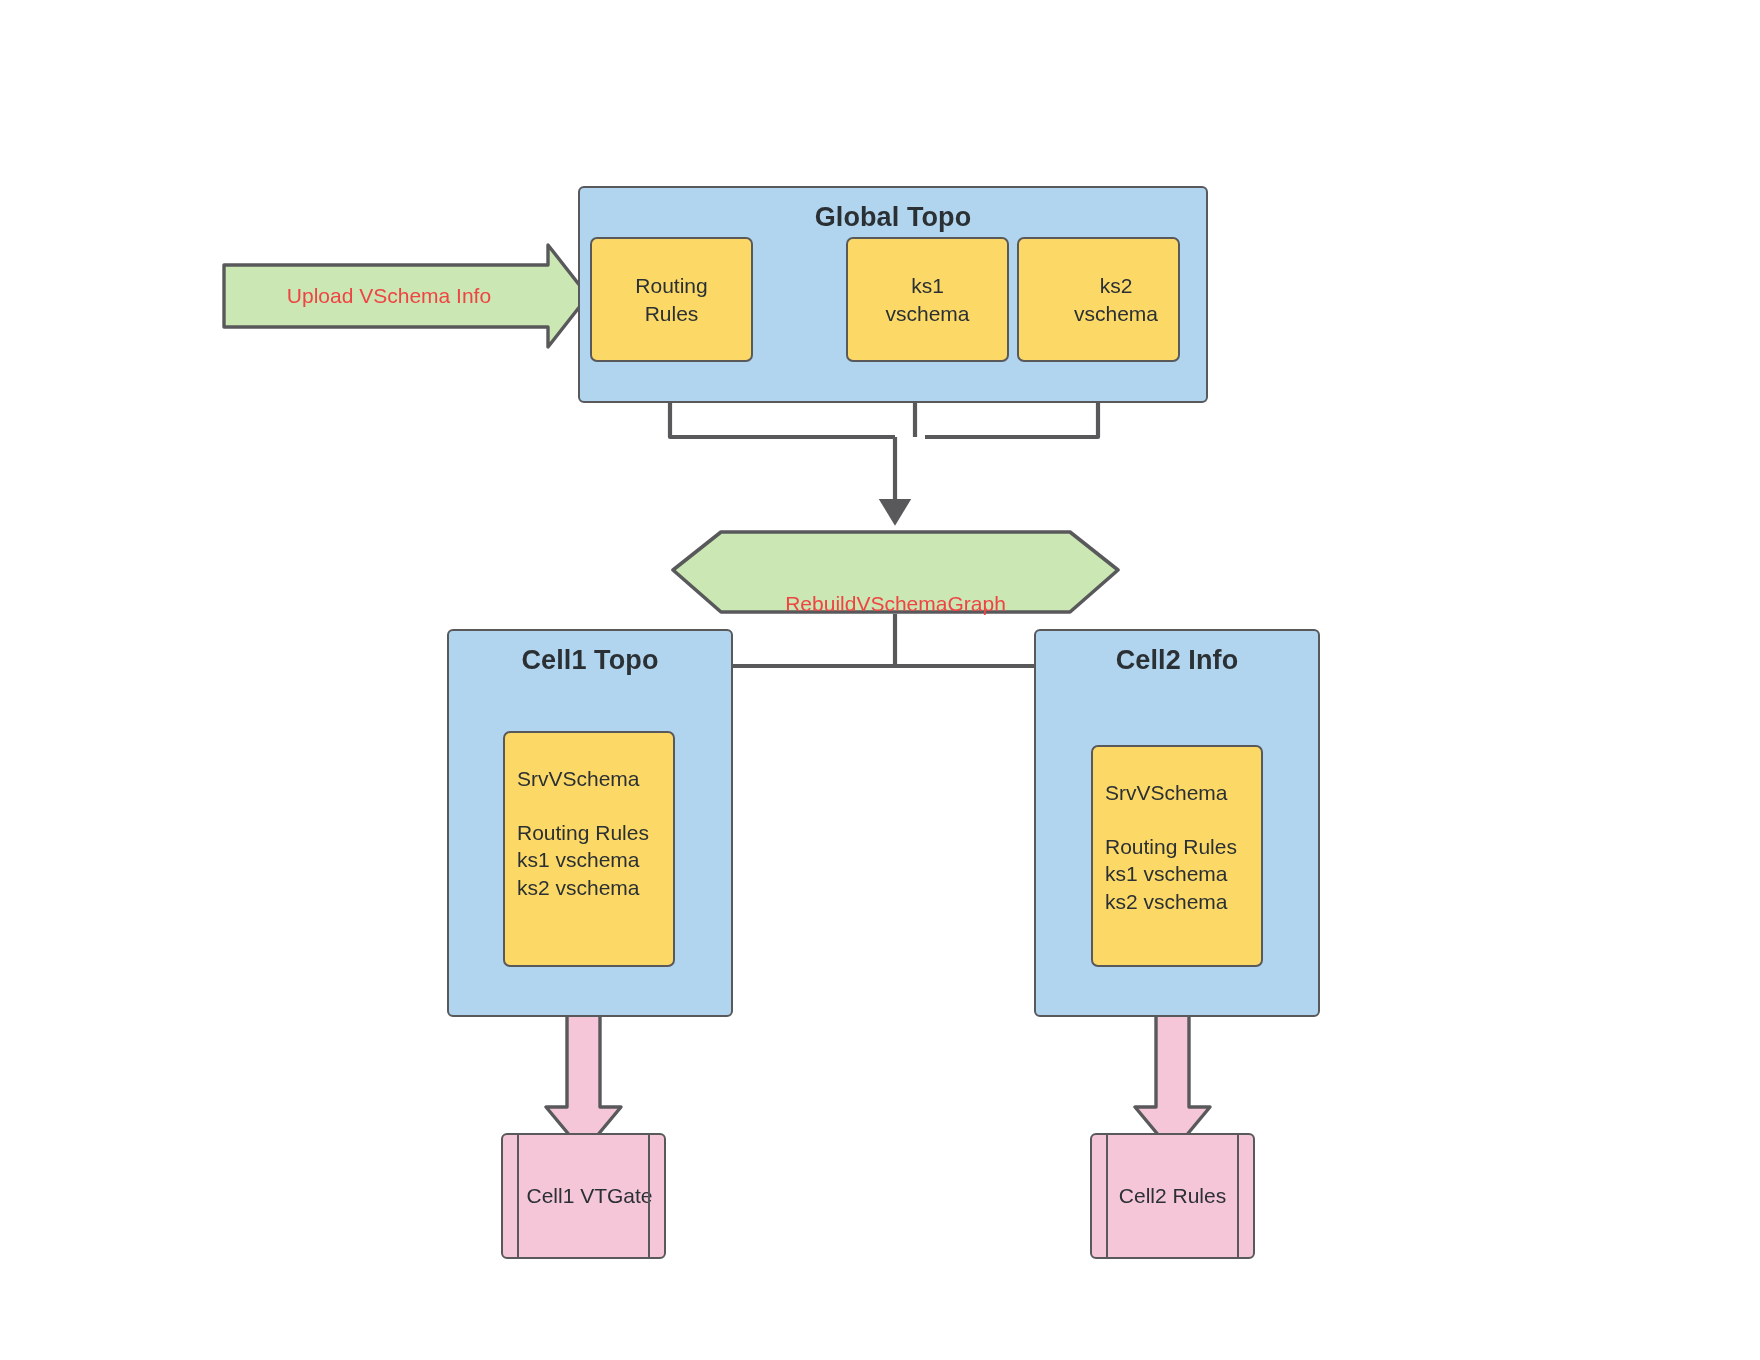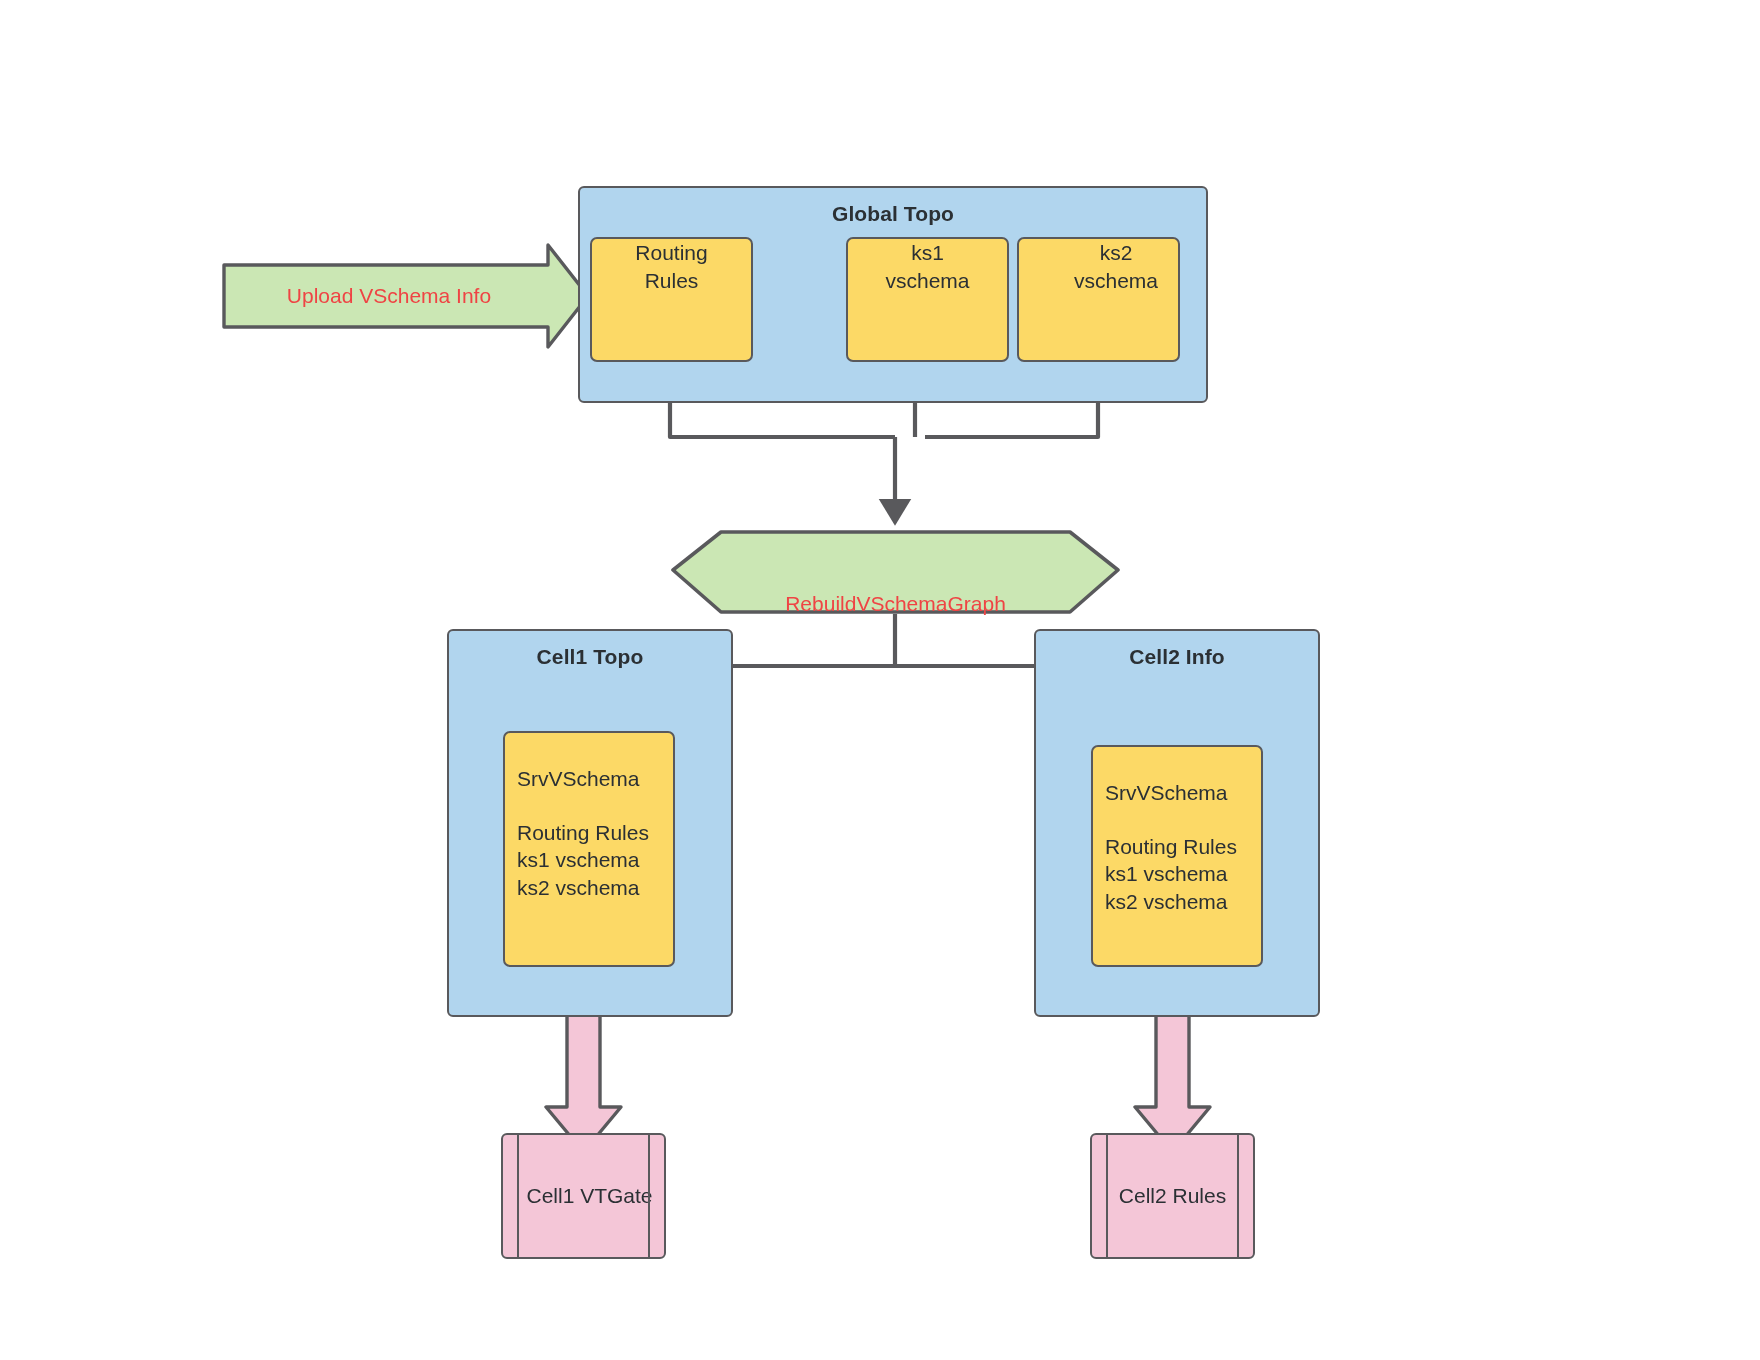--- a/index.html
+++ b/index.html
@@ -19,31 +19,32 @@
   .container{
     background:#b1d5ee;
     border:2px solid #59595c;
     border-radius:6px;
   }
   .container-title{
     position:absolute;
     left:0;right:0;top:14px;
     text-align:center;
     font-weight:bold;
-    font-size:21px;
+    font-size:27px;
     color:#2b3034;
     letter-spacing:0.1px;
   }
 
   
   .yellow{
     background:#fcd966;
     border:2px solid #59595c;
     border-radius:7px;
     display:flex;
+    align-items:center;
     justify-content:center;
     text-align:center;
     font-size:21px;
     color:#2b3034;
     line-height:1.32;
   }
   .yellow.left-align{
     align-items:flex-start;
     justify-content:flex-start;
     text-align:left;

